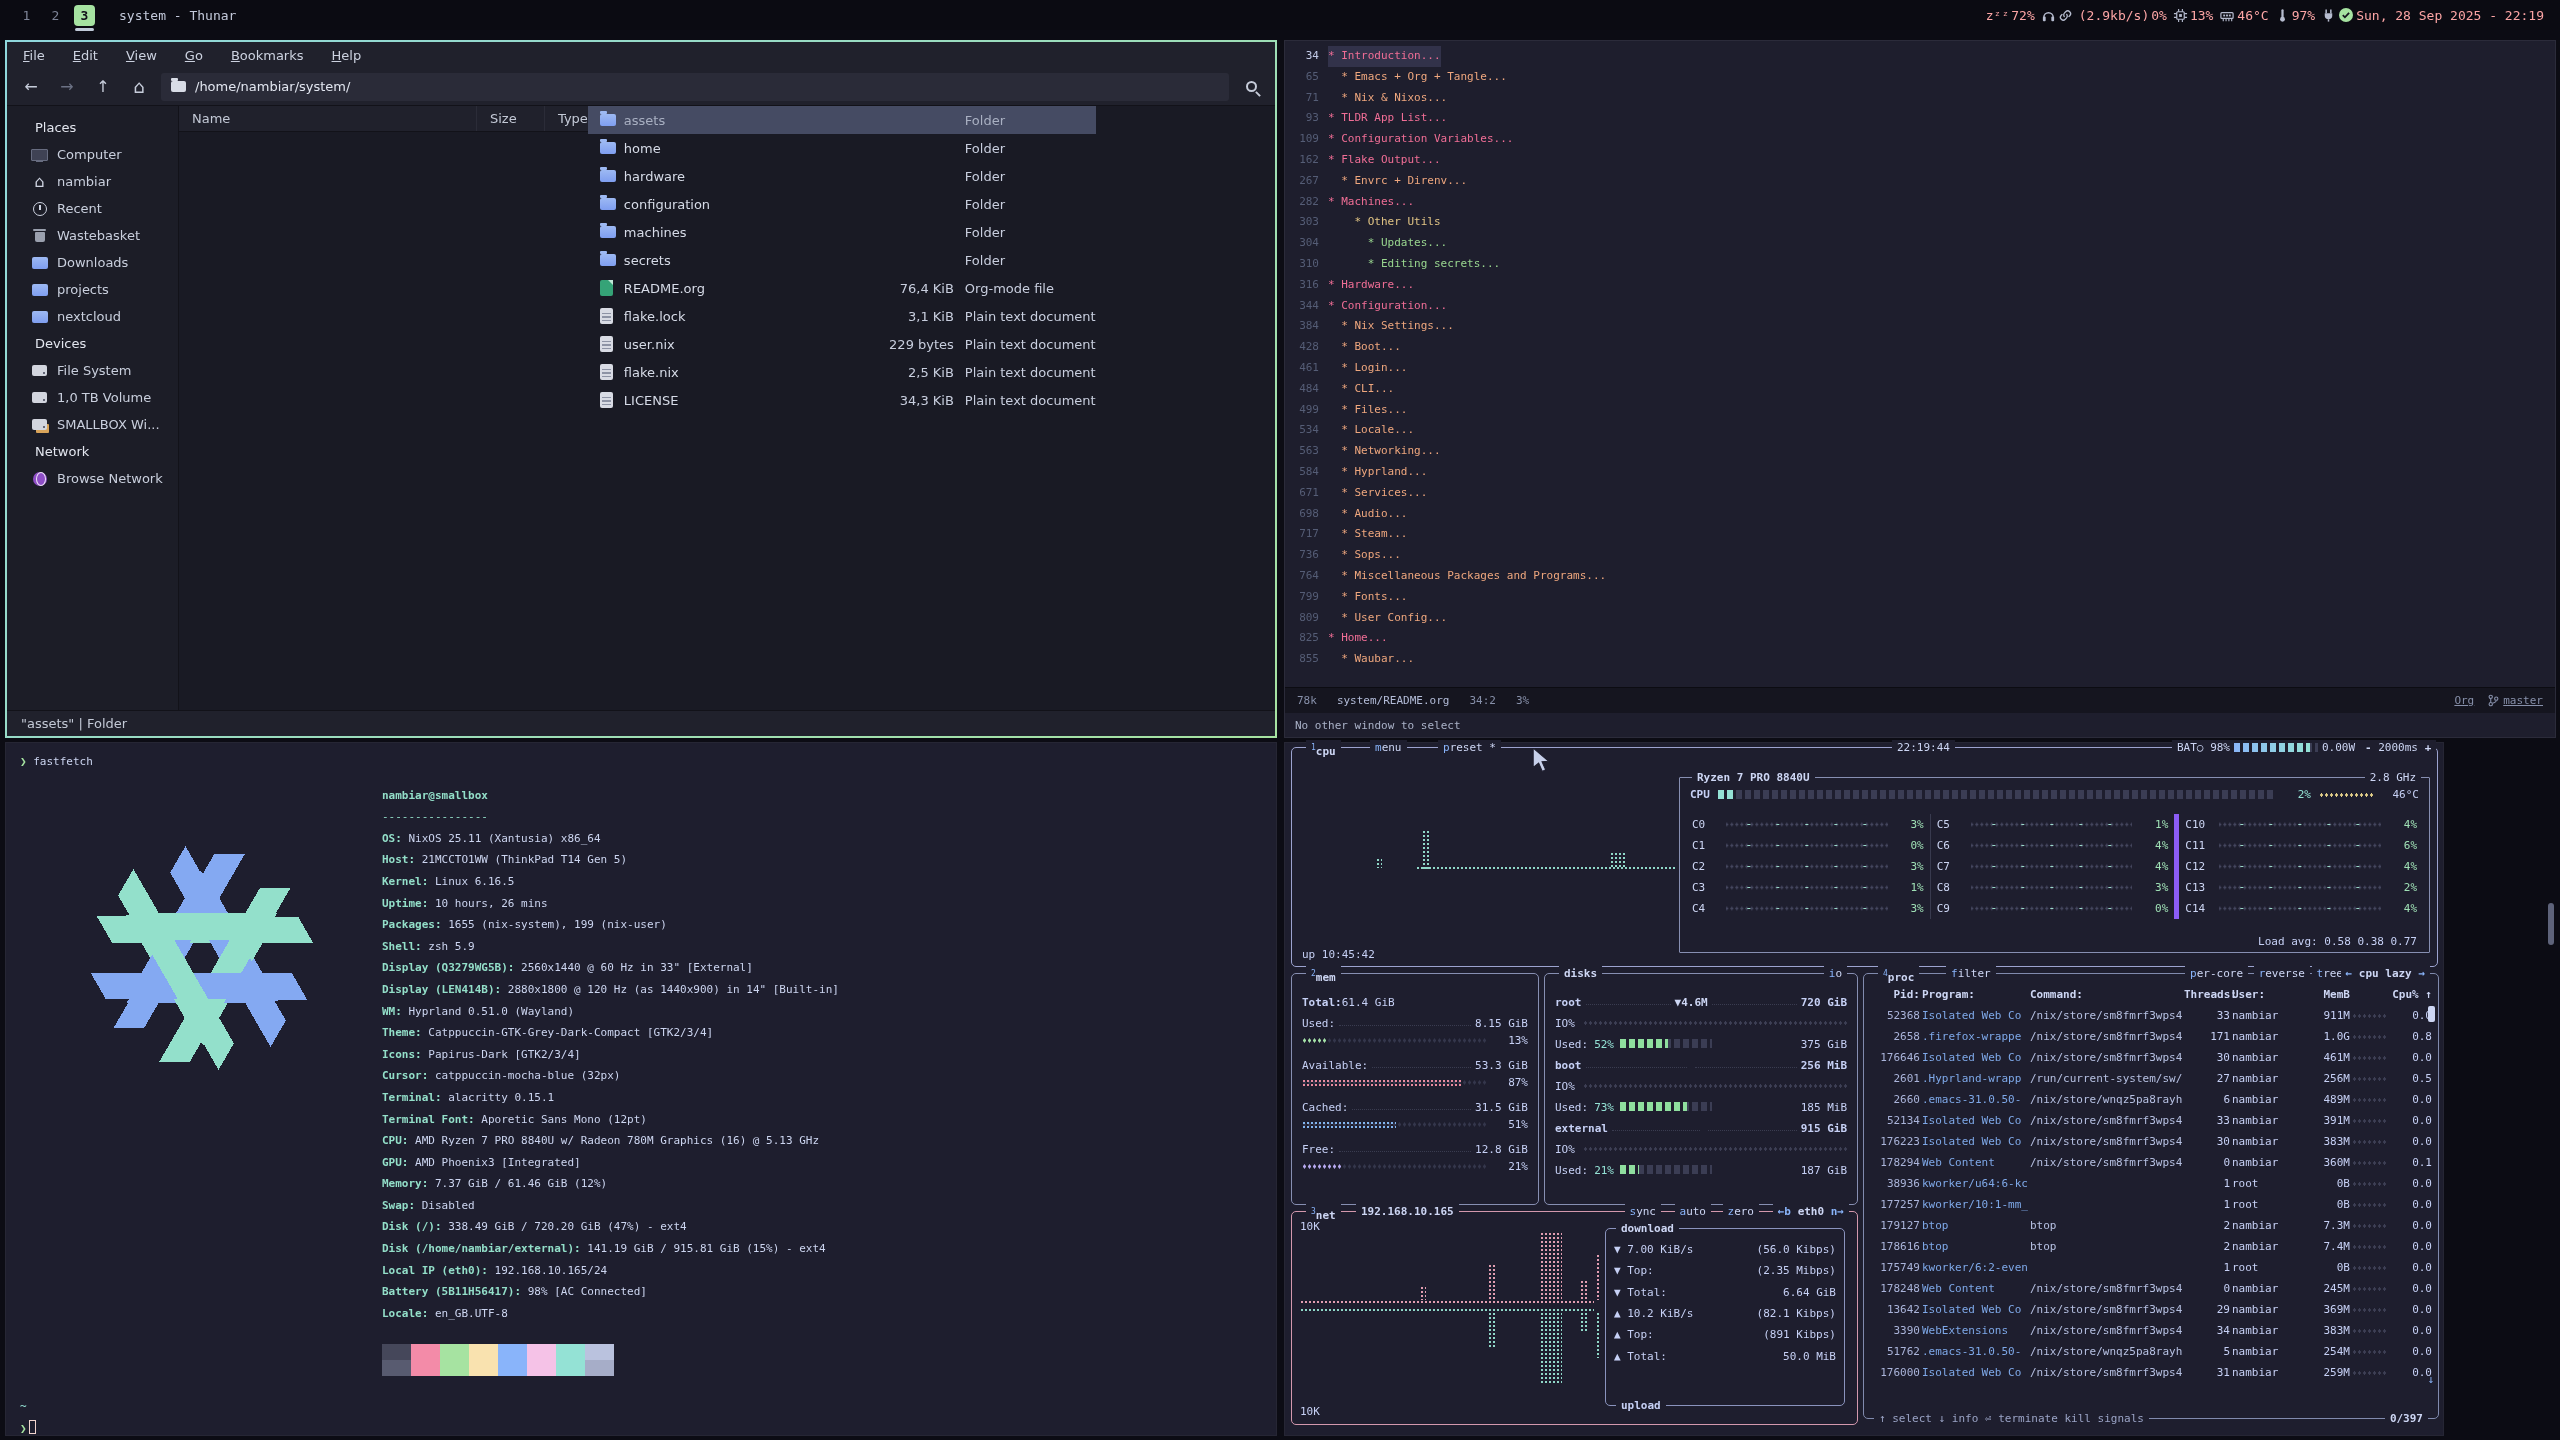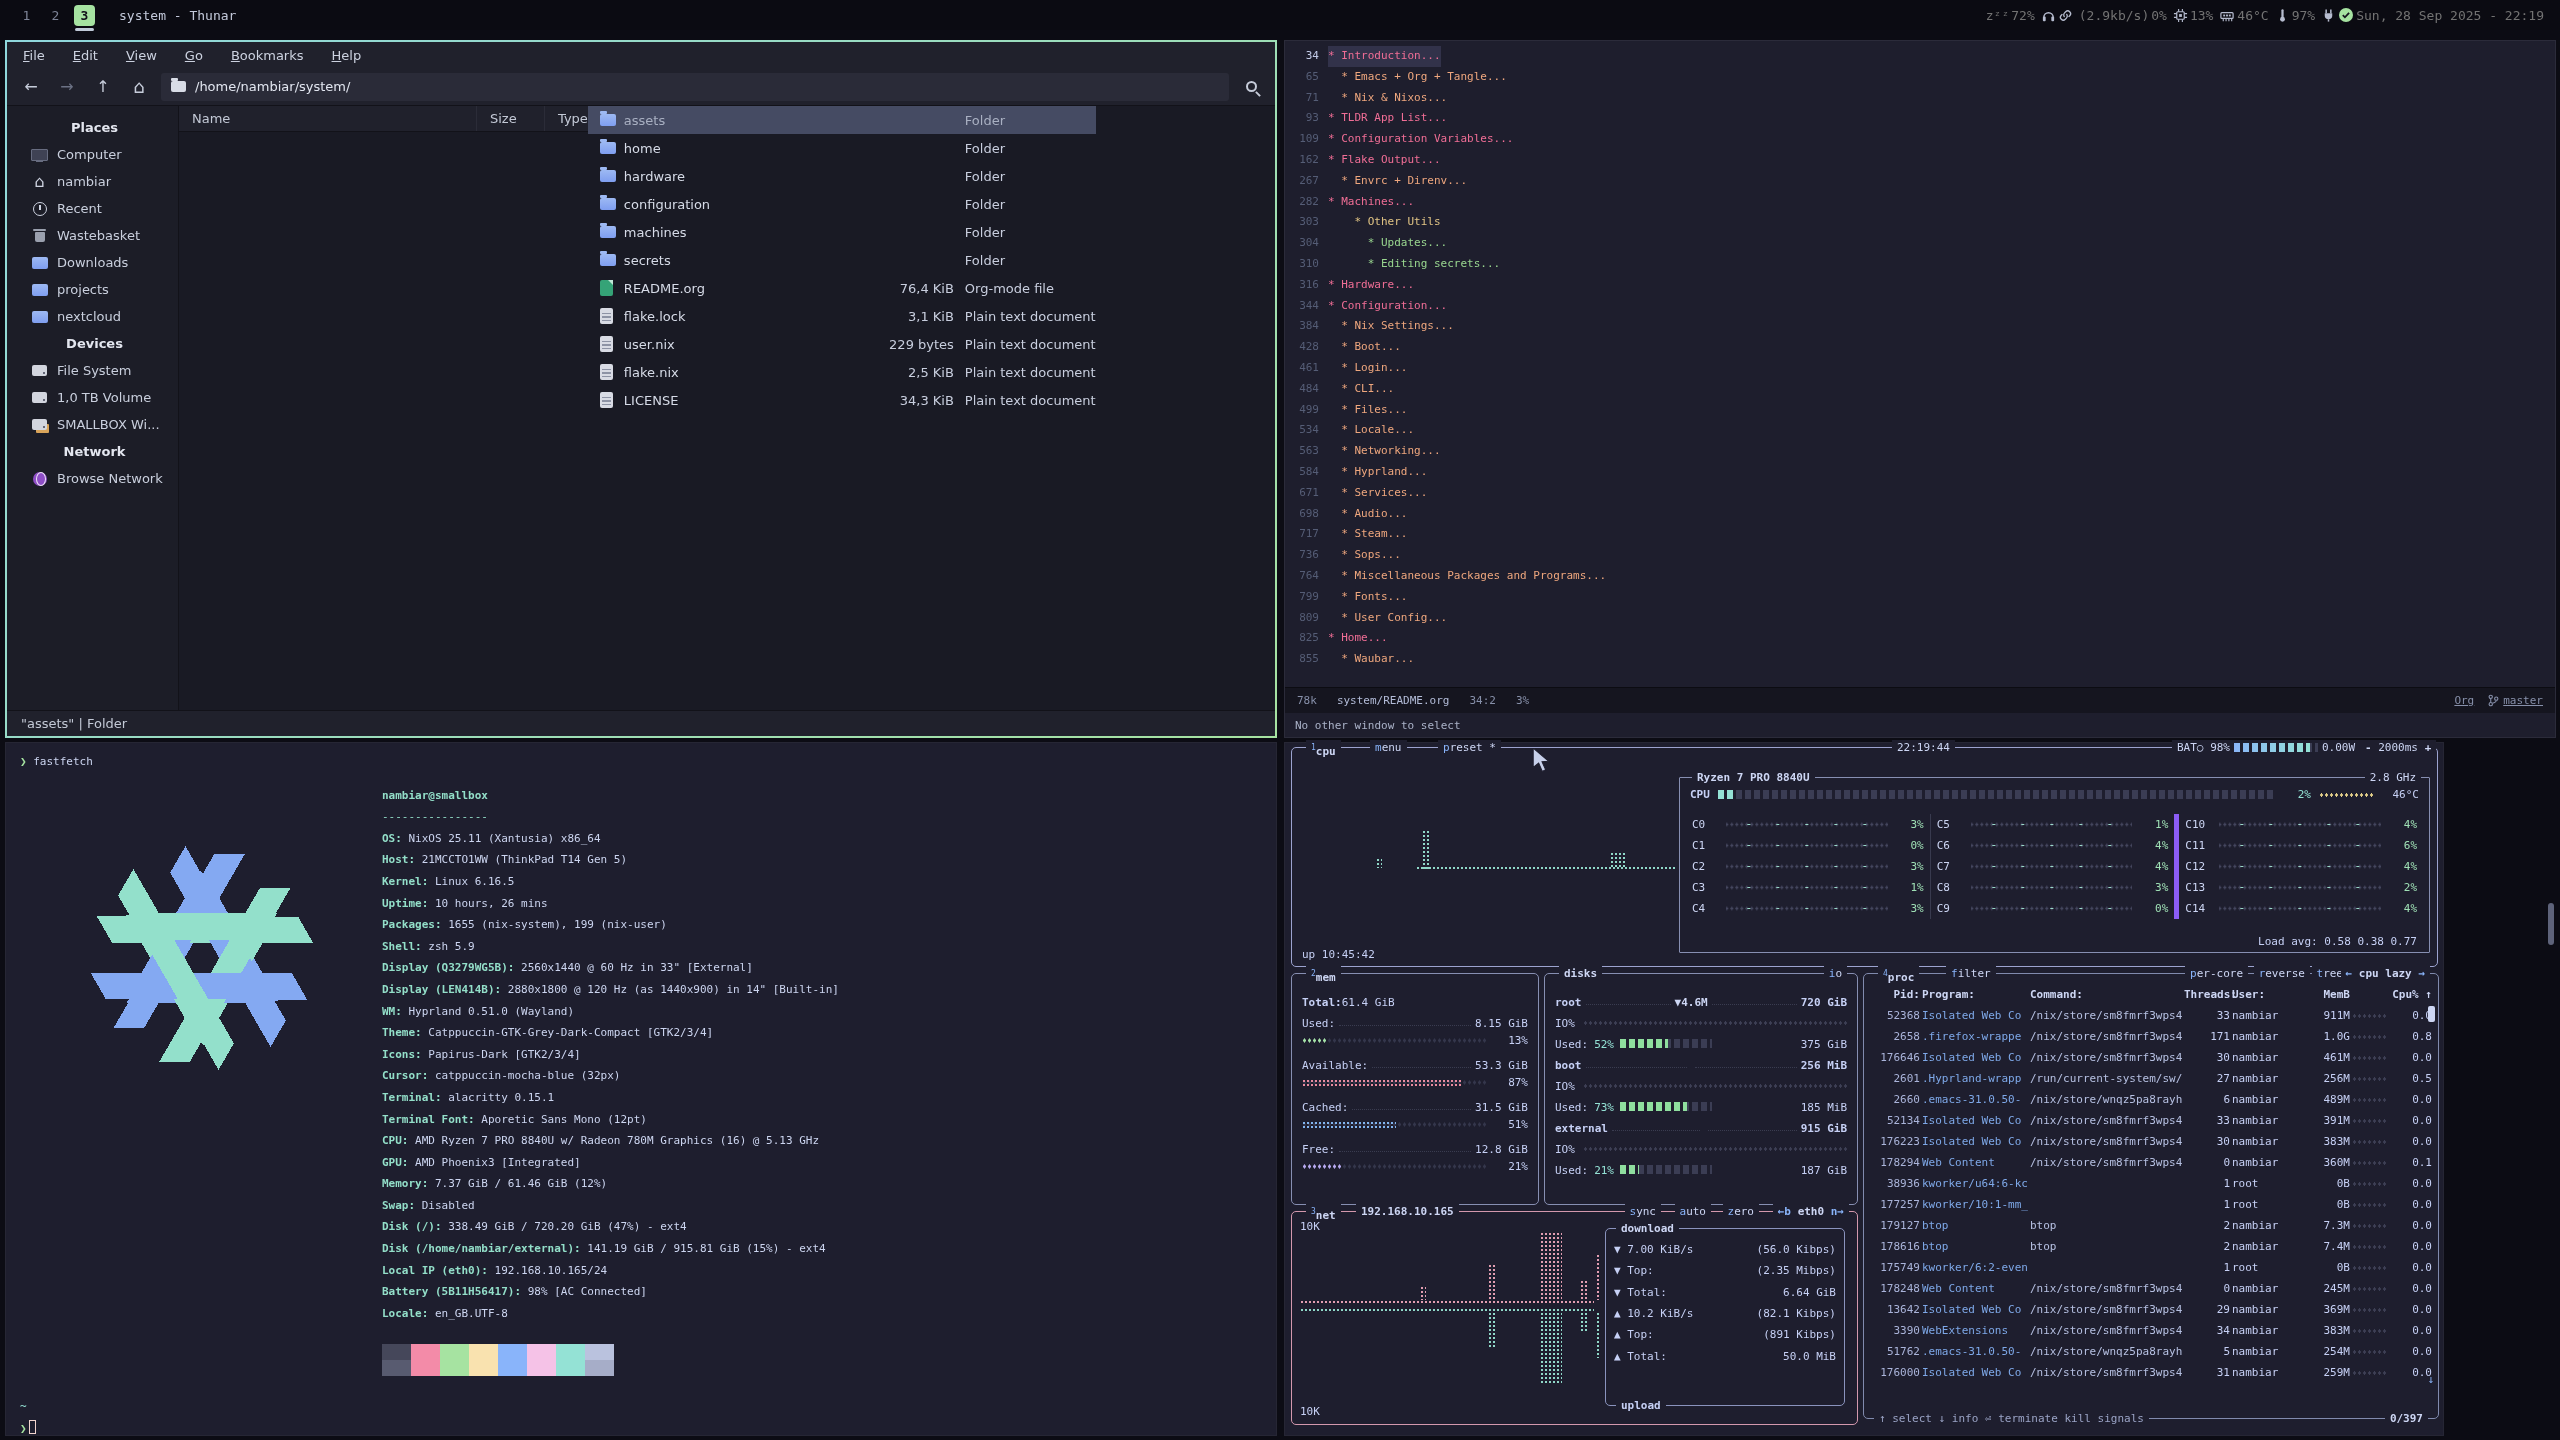--- a/index.html
+++ b/index.html
@@ -10,21 +10,21 @@
   
   .topbar { position:absolute; left:0; top:0; width:2560px; height:30px; background:#0b0b12;
             display:flex; align-items:center; padding:0 16px; gap:10px;
             font-family:"DejaVu Sans Mono",monospace; font-size:13px; color:#9aa0b5; }
   .ws { display:flex; gap:8px; }
   .wsbtn { position:relative; width:21px; height:21px; display:flex; align-items:center; justify-content:center;
            border-radius:4px; color:#7d8396; cursor:default; }
   .wsbtn.active { background:#a6e3a1; color:#12121a; font-weight:bold; }
   .wsbtn.active::after { content:""; position:absolute; left:1px; right:1px; bottom:-5px; height:3px; background:#c0cad8; border-radius:2px; }
   .wtitle { margin-left:14px; color:#c3c9da; }
-  .tray { margin-left:auto; display:flex; align-items:center; gap:2px; color:#737373; }
+  .tray { margin-left:auto; display:flex; align-items:center; gap:2px; color:#fca5a5; }
   .tray-item { display:flex; align-items:center; gap:6px; white-space:nowrap; }
   .tray svg { display:block; }
 
   
   .win { position:absolute; background:#1e1e2e; }
   .thunar { left:5px; top:40px; width:1272px; height:698px; background:#1d1e29;
             border:2px solid; border-image:linear-gradient(135deg,#8fd7dd,#a6e3a1) 1; display:flex; flex-direction:column; }
   .emacs  { left:1284px; top:40px; width:1272px; height:698px; background:#1e1e2d; border:1px solid #2b2b3a; }
   .term   { left:5px;  top:742px; width:1272px; height:694px; border:1px solid #262634; }
   .btopwin{ left:1284px; top:742px; width:1160px; height:694px; border:1px solid #262634;
@@ -42,21 +42,21 @@
   .pathbar { flex:1; height:28px; background:#2a2b38; border-radius:3px; display:flex; align-items:center;
              gap:9px; padding:0 10px; font-size:13px; color:#e2e6f0; }
   .pfolder { width:15px; height:11px; background:#d8dce6; border-radius:2px; position:relative; }
   .pfolder::before { content:""; position:absolute; top:-3px; left:0; width:7px; height:3px; background:#d8dce6; border-radius:1px; }
   .mag { width:11px; height:11px; border:2px solid #c6ccda; border-radius:50%; position:relative; }
   .mag::after { content:""; position:absolute; width:2px; height:6px; background:#c6ccda; left:9px; top:8px; transform:rotate(-45deg); }
   .searchbtn { width:28px; height:26px; display:flex; align-items:center; justify-content:center; }
   .tbody { flex:1; display:flex; min-height:0; }
   .sidebar { width:172px; background:#1c1d27; border-right:1px solid #121219; padding-top:8px; font-size:13px; overflow:hidden; }
   .srow { display:flex; align-items:center; gap:9px; height:27px; color:#c9cfdd; padding-left:24px; cursor:default; }
-  .srow.header { font-weight:bold; color:#e3e6ef; padding-left:4px;justify-content:center; }
+  .srow.header { font-weight:normal; color:#e3e6ef; padding-left:28px; }
   .sic { width:17px; height:15px; position:relative; flex:none; display:flex; align-items:center; justify-content:center; }
   .sic.computer::before { content:""; width:15px; height:10px; background:#3f4254; border:1px solid #676c80; border-radius:1px; }
   .sic.computer::after { content:""; position:absolute; bottom:0; left:5px; width:7px; height:2px; background:#676c80; }
   .sic.home::before { content:"⌂"; font-size:16px; color:#cfd4e2; line-height:1; }
   .sic.recent::before { content:""; width:12px; height:12px; border:1.5px solid #cfd4e2; border-radius:50%; }
   .sic.recent::after { content:""; position:absolute; width:1.5px; height:4.5px; background:#cfd4e2; left:8px; top:4px; }
   .sic.trash::before { content:""; width:10px; height:10px; background:#9aa0ae; border-radius:1px 1px 2px 2px; margin-top:3px; }
   .sic.trash::after { content:""; position:absolute; top:1px; left:2px; width:13px; height:2px; background:#9aa0ae; border-radius:1px; }
   .sic.folder::before, .ficon.folder { width:16px; height:12px; background:linear-gradient(#9db9f3,#7f9ef0); border-radius:2px; position:relative; }
   .sic.folder::before { content:""; display:block; }

